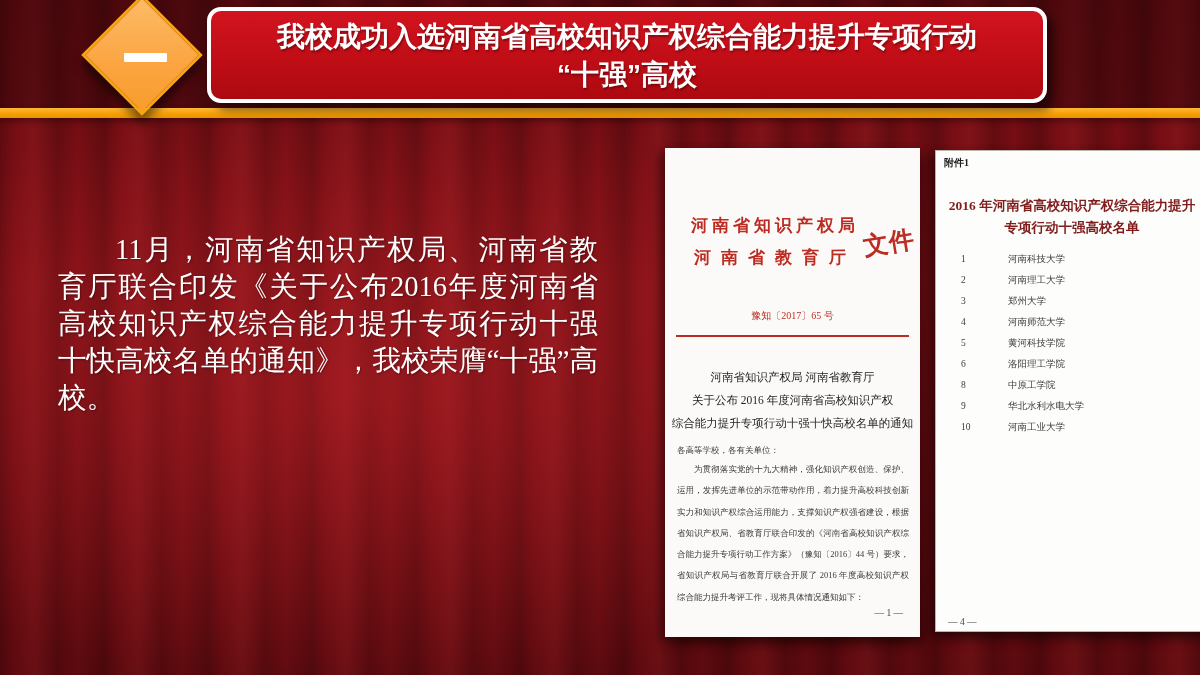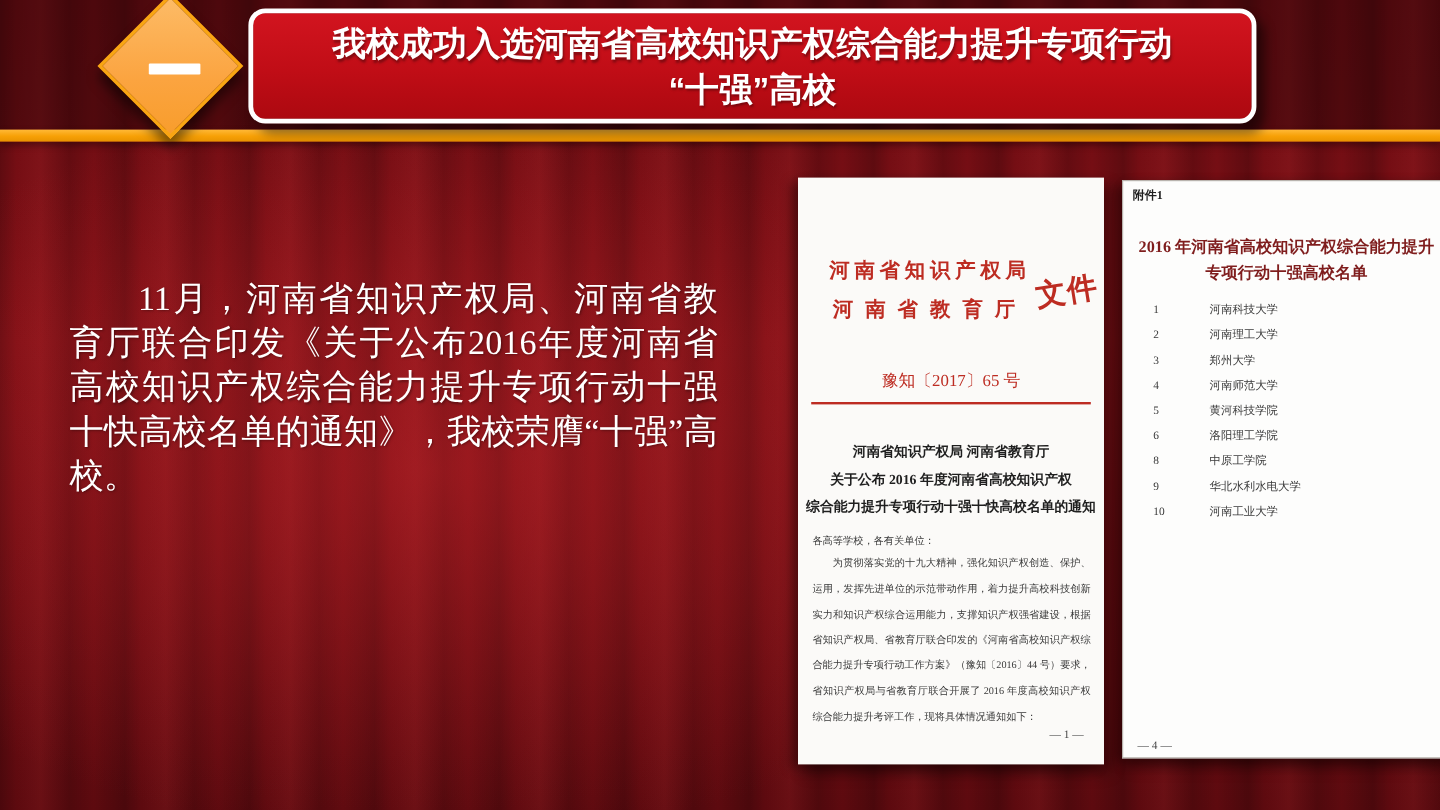--- a/index.html
+++ b/index.html
@@ -72,24 +72,24 @@
   .doc1 { left:633px; top:148px; width:255px; height:489px; }
   .doc2 { left:903px; top:150px; width:274px; height:482px; border:1px solid #b9b4ae; background:#fdfdfc; }
 
   .d1-header { position:absolute; top:62px; left:10px; width:200px; text-align:center;
     color:#bd2c22; font-weight:bold; }
   .d1-header .h1 { font-size:17px; letter-spacing:4px; line-height:32px; }
   .d1-header .h2 { font-size:17px; letter-spacing:10px; line-height:32px; }
   .d1-wenjian { position:absolute; top:78px; left:198px; color:#bd2c22; font-weight:bold;
     font-size:25px; transform:rotate(-9deg); letter-spacing:1px; }
   .d1-docnum { position:absolute; top:161px; left:0; width:100%; text-align:center;
-    color:#bd2c22; font-size:14px; }
+    color:#bd2c22; font-size:10px; }
   .d1-rule { position:absolute; top:187px; left:11px; right:11px; height:2px; background:#bd2c22; }
   .d1-title { position:absolute; top:218px; left:4px; width:247px; text-align:center;
-    color:#1f1f1f; font-weight:bold; font-size:11.5px; line-height:23px; }
+    color:#1f1f1f; font-weight:normal; font-size:11.5px; line-height:23px; }
   .d1-salutation { position:absolute; top:297px; left:12px; font-size:8.5px; color:#3a3a3a; }
   .d1-body { position:absolute; top:311px; left:12px; width:232px; font-size:8.5px;
     line-height:21.3px; text-align:justify; text-indent:2em; color:#3a3a3a; }
   .d1-page { position:absolute; top:460px; right:17px; font-size:9.5px; color:#444; }
 
   .d2-attachment { position:absolute; top:5px; left:8px; font-size:10px; font-weight:bold; color:#1f1f1f; }
   .d2-title { position:absolute; top:44px; left:0; width:100%; text-align:center;
     color:#7f1d1d; font-weight:bold; font-size:13.5px; line-height:22px; }
   .d2-list { position:absolute; top:98px; left:7px; width:233px; }
   .d2-row { position:relative; height:21px; line-height:21px; padding-left:18px;

